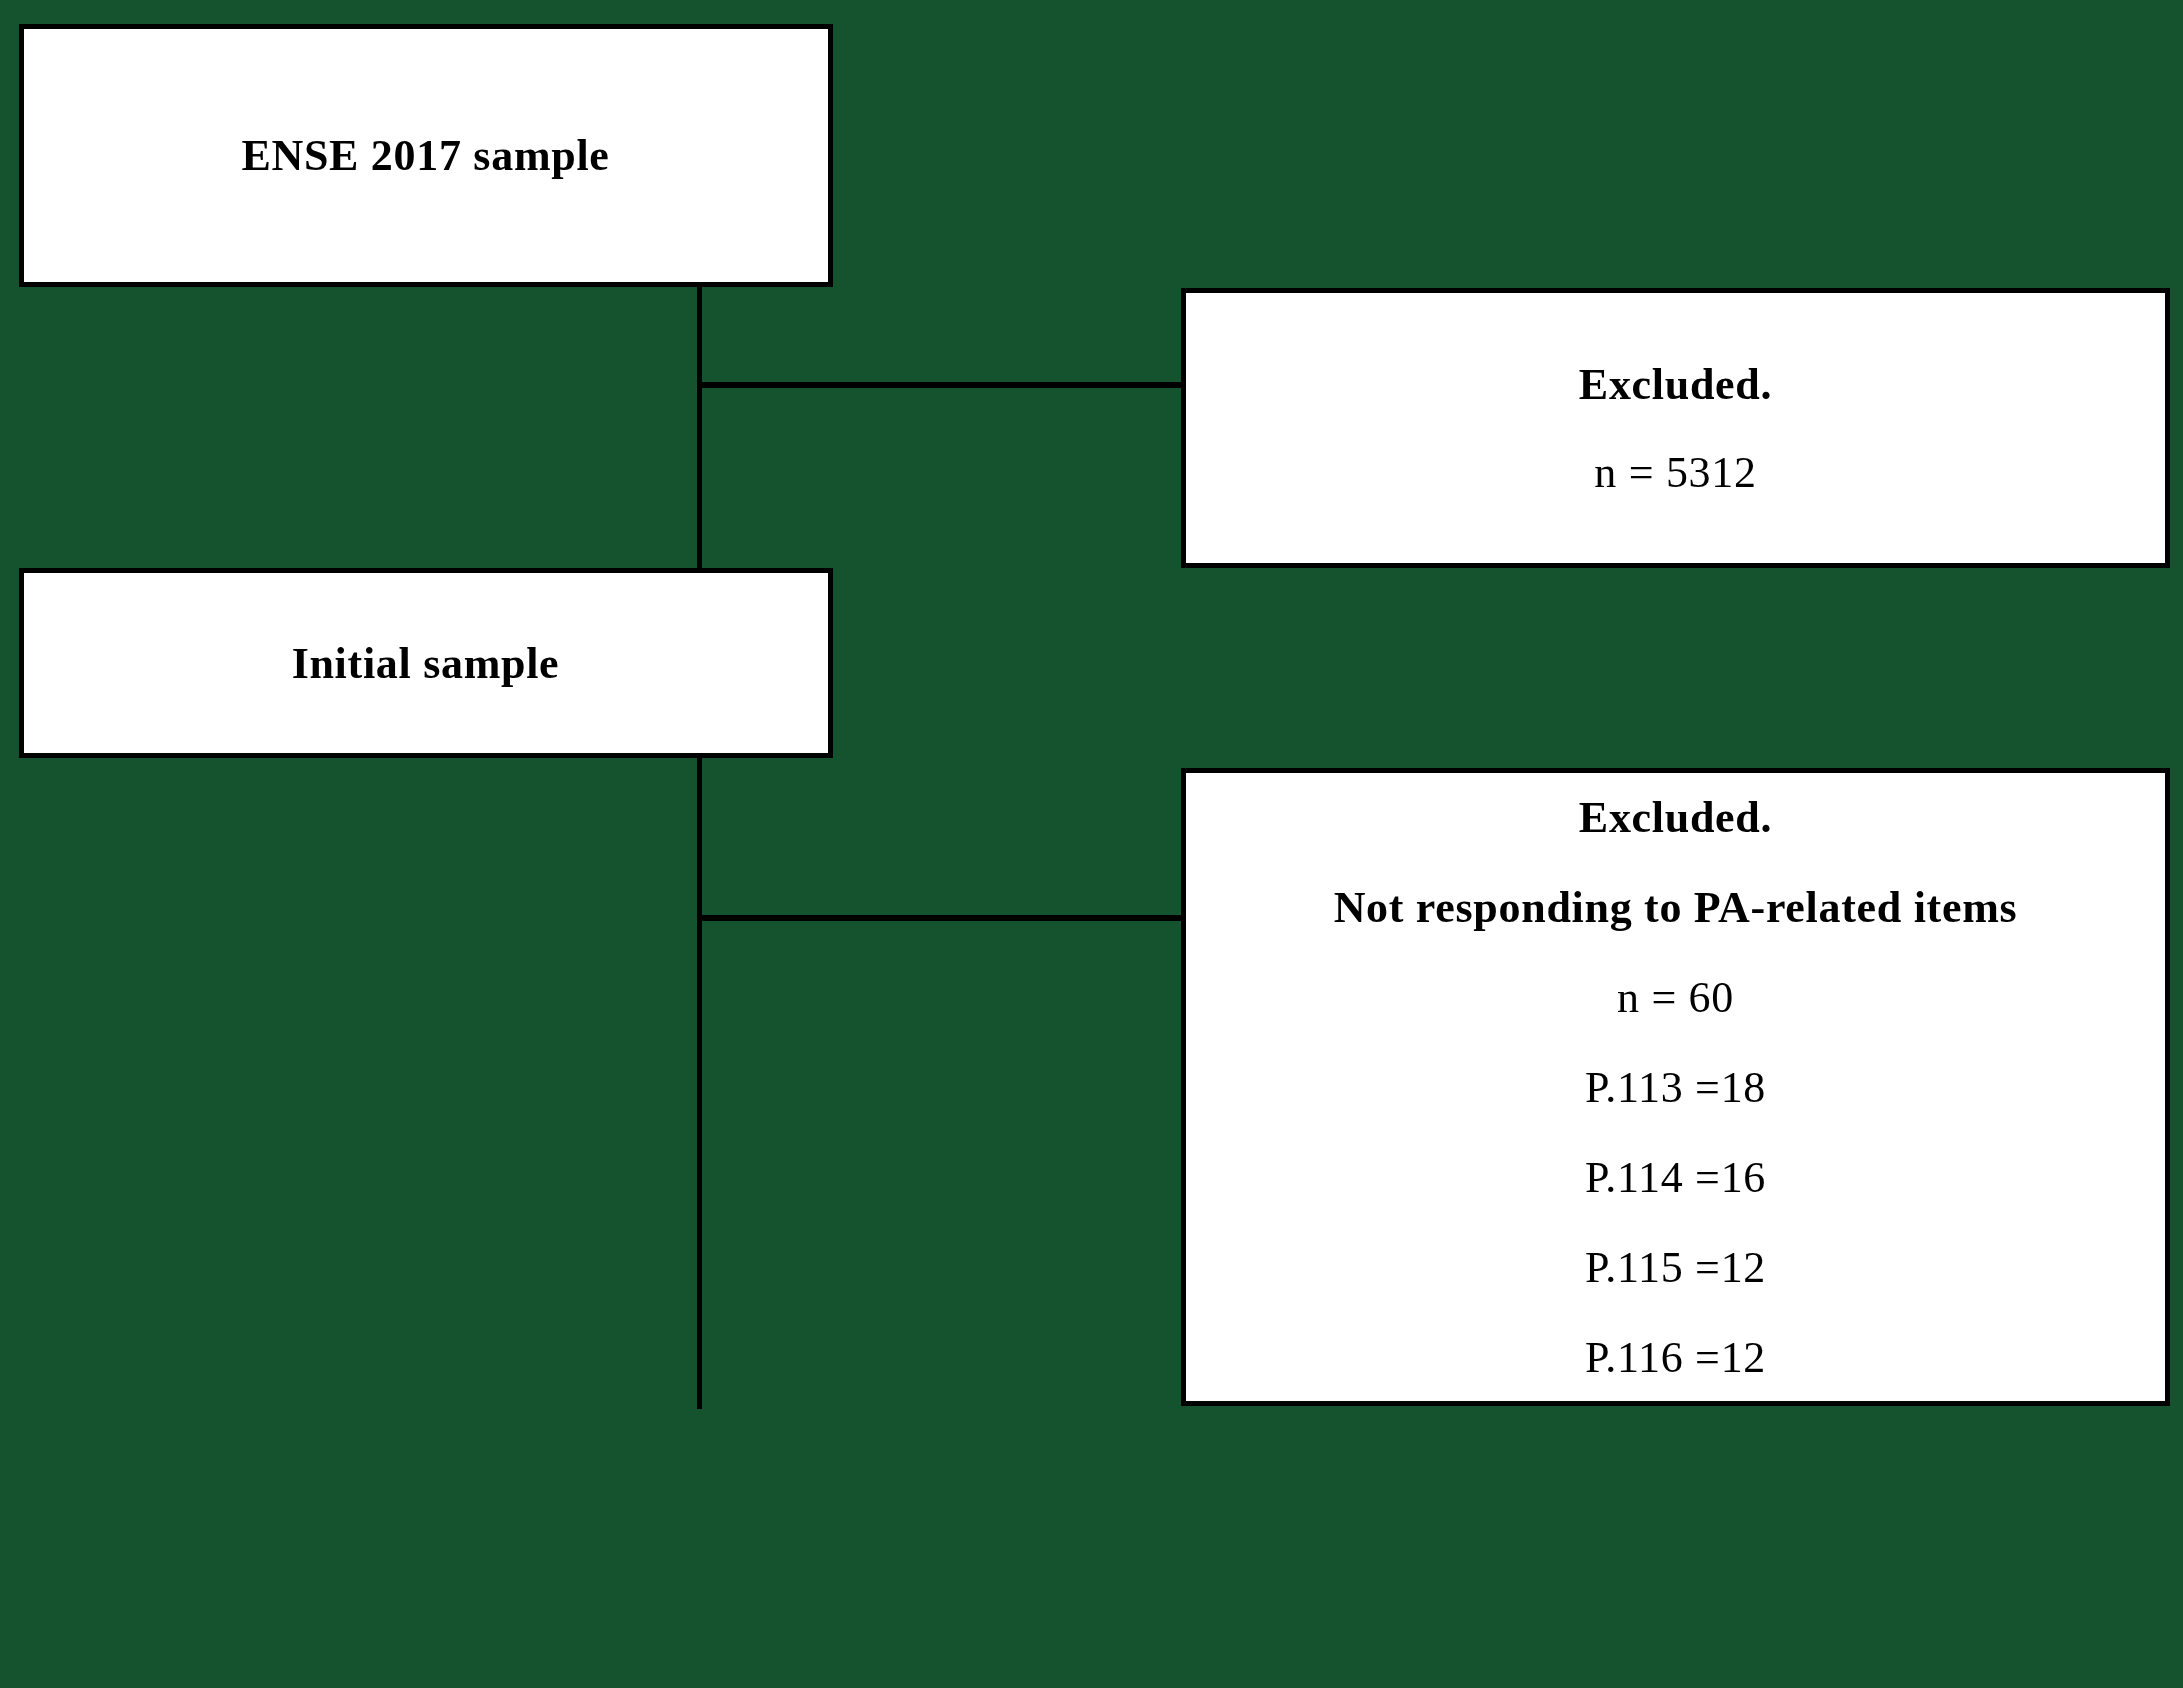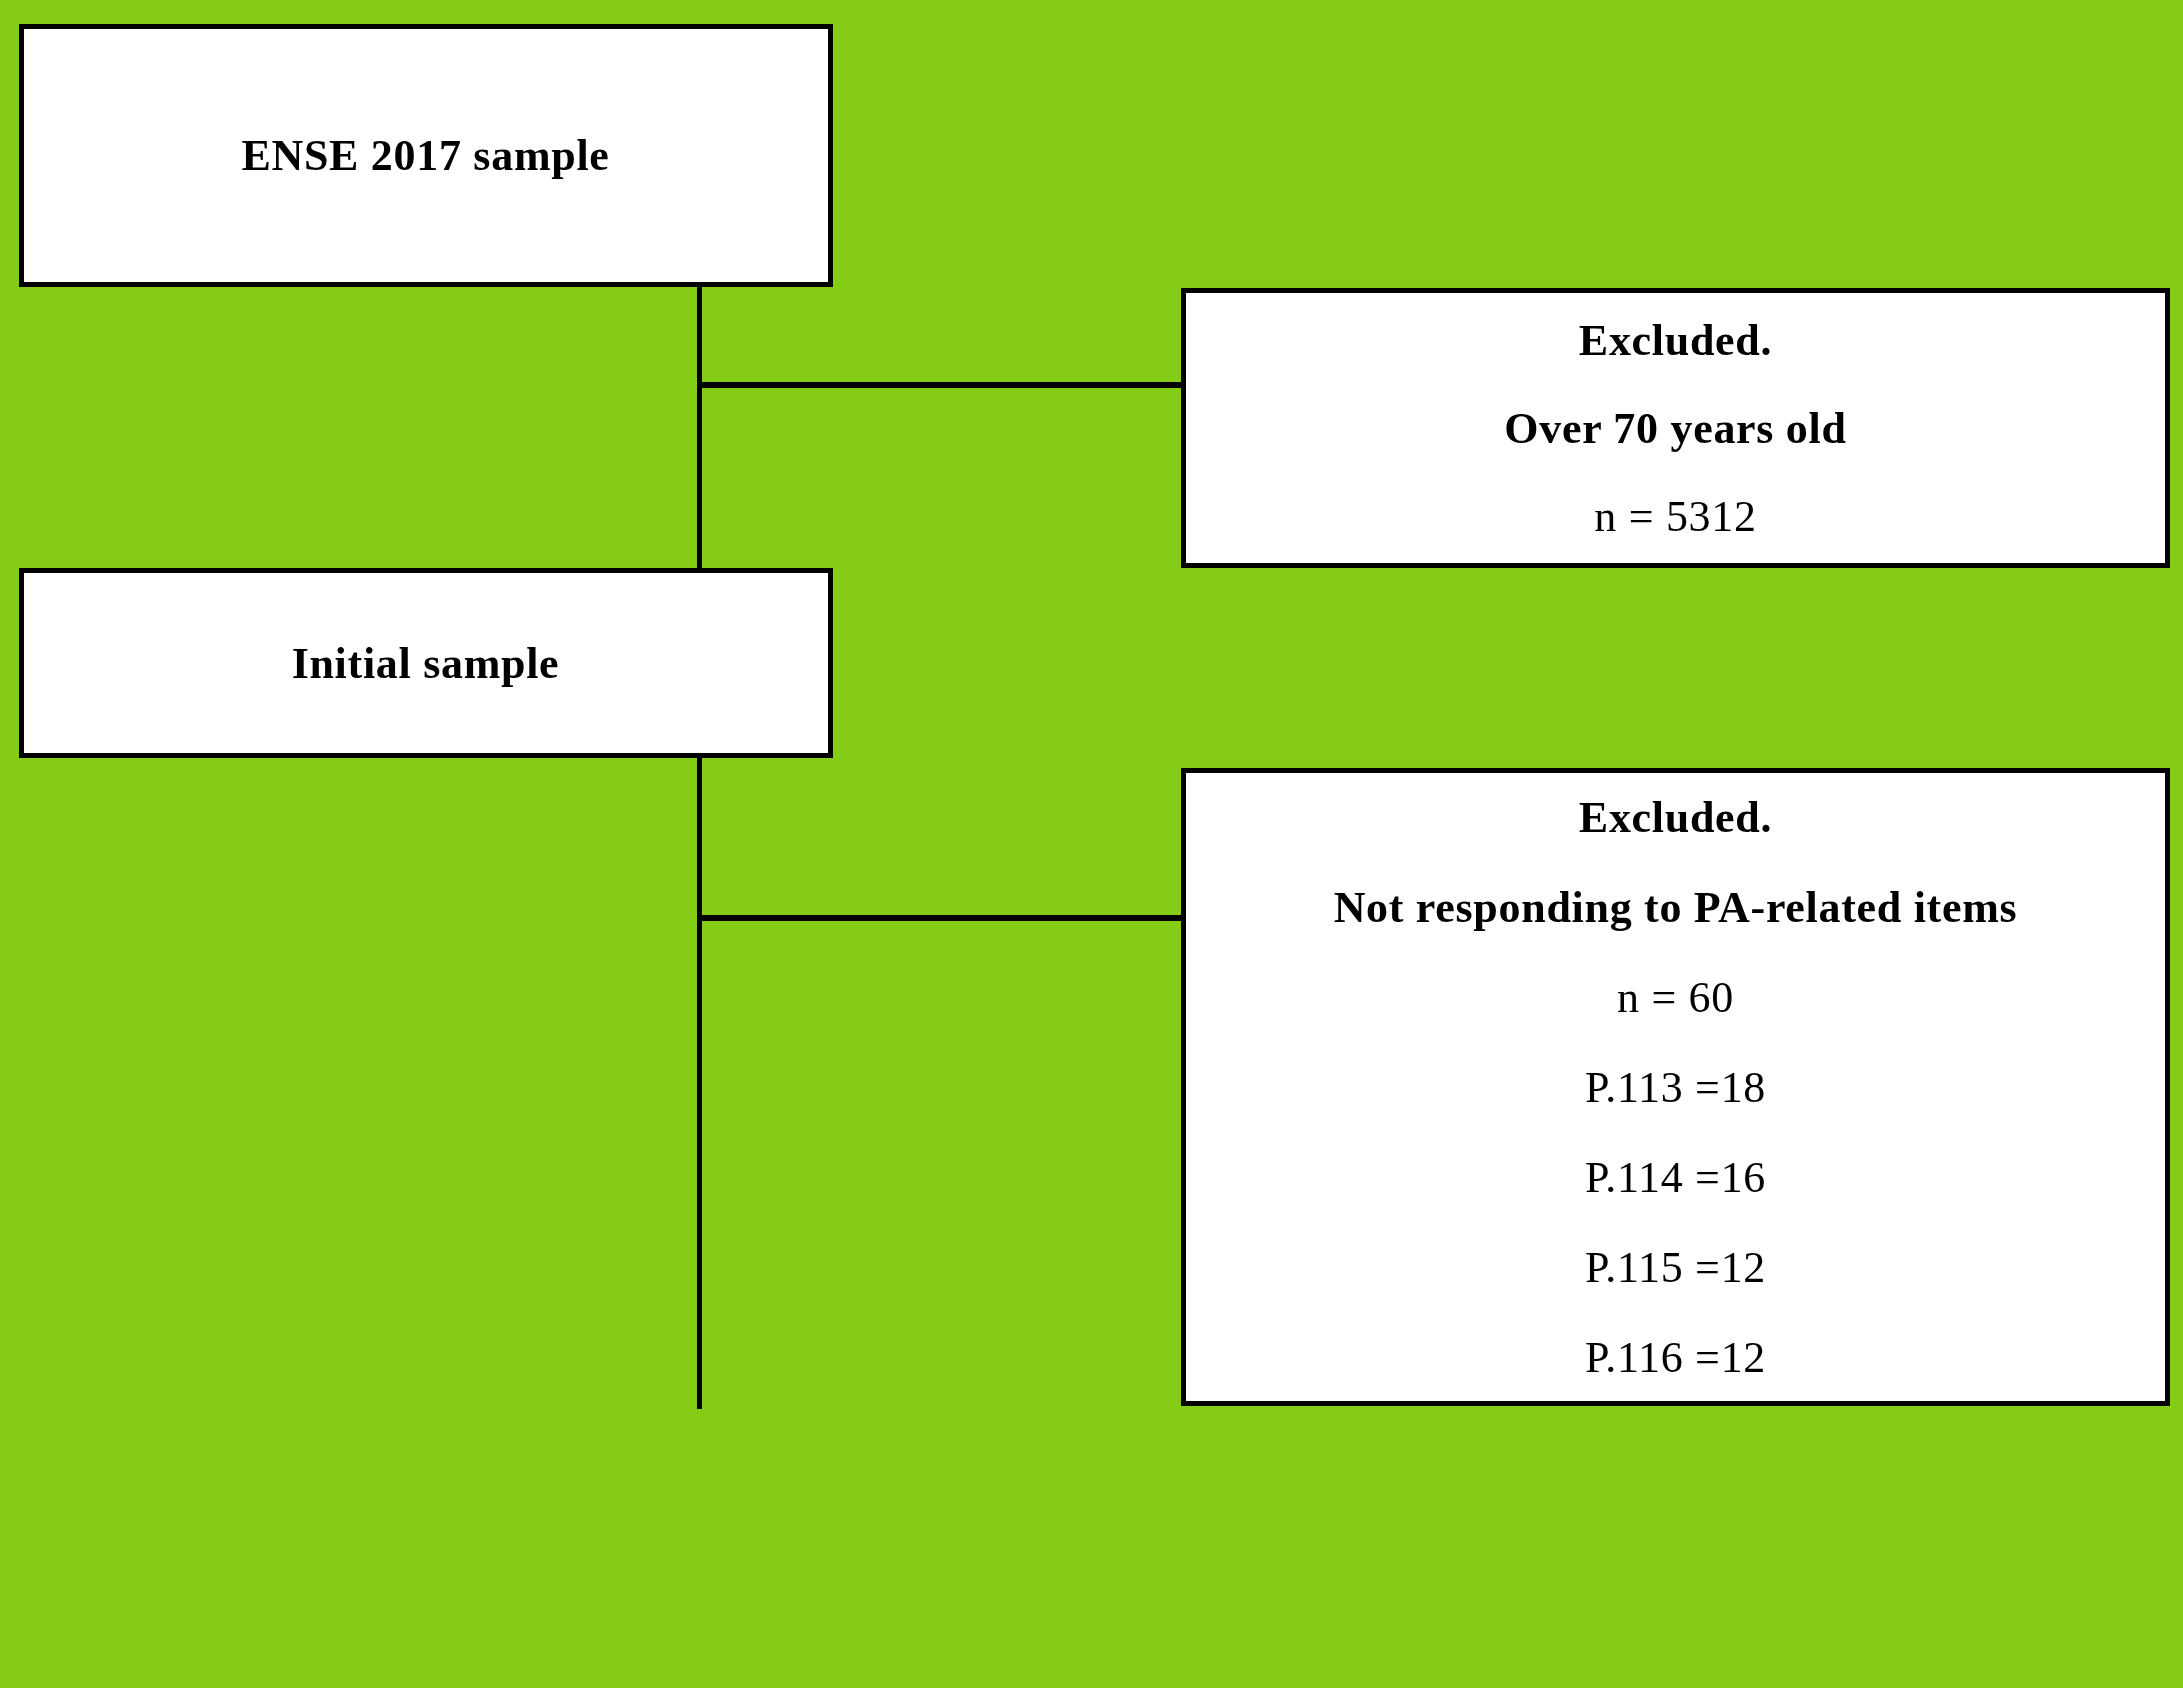--- a/index.html
+++ b/index.html
@@ -2,21 +2,21 @@
 <html style="font-size:11.8px"><head>
 <meta charset="utf-8">
 <title>Flow diagram</title>
 <style>
   * { box-sizing: border-box; }
   html, body { margin: 0; padding: 0; background: #ffffff; }
   .canvas {
     position: relative;
     width: 2183px;
     height: 1688px;
-    background: #84cc16;
+    background: #14532d;
     font-family: "Liberation Serif", "DejaVu Serif", serif;
     color: #000000;
     overflow: hidden;
   }
   .box {
     position: absolute;
     background: #ffffff;
     border: 5.2px solid #000000;
     display: flex;
     flex-direction: column;
@@ -56,21 +56,20 @@
   <div class="connector h1"></div>
   <div class="connector v2"></div>
   <div class="connector h2"></div>
 
   <div class="box box-ense">
     <div class="line bold">ENSE 2017 sample</div>
   </div>
 
   <div class="box box-excl-age">
     <div class="line bold">Excluded.</div>
-    <div class="line bold">Over 70 years old</div>
     <div class="line">n = 5312</div>
   </div>
 
   <div class="box box-initial">
     <div class="line bold">Initial sample</div>
   </div>
 
   <div class="box box-excl-pa">
     <div class="line bold">Excluded.</div>
     <div class="line bold">Not responding to PA-related items</div>

